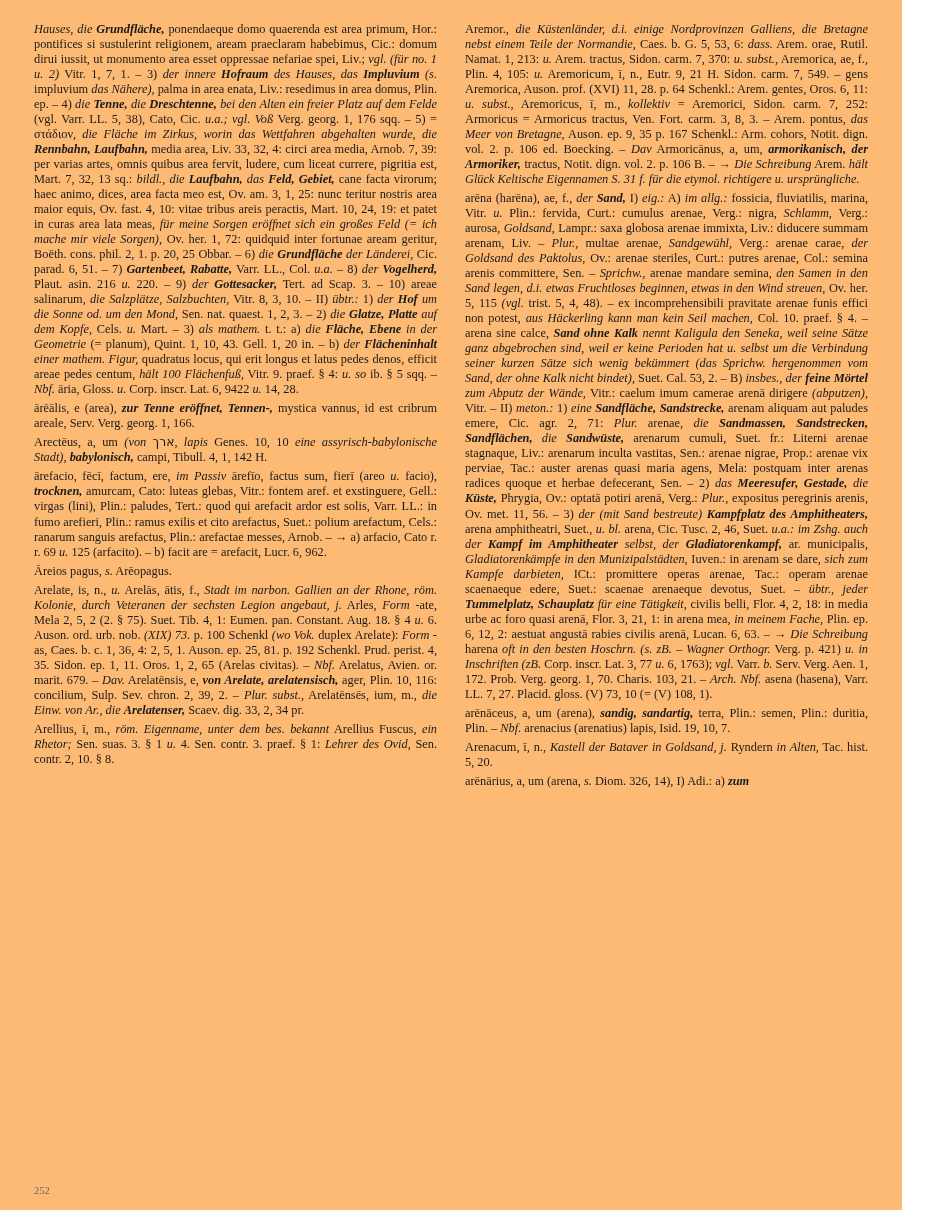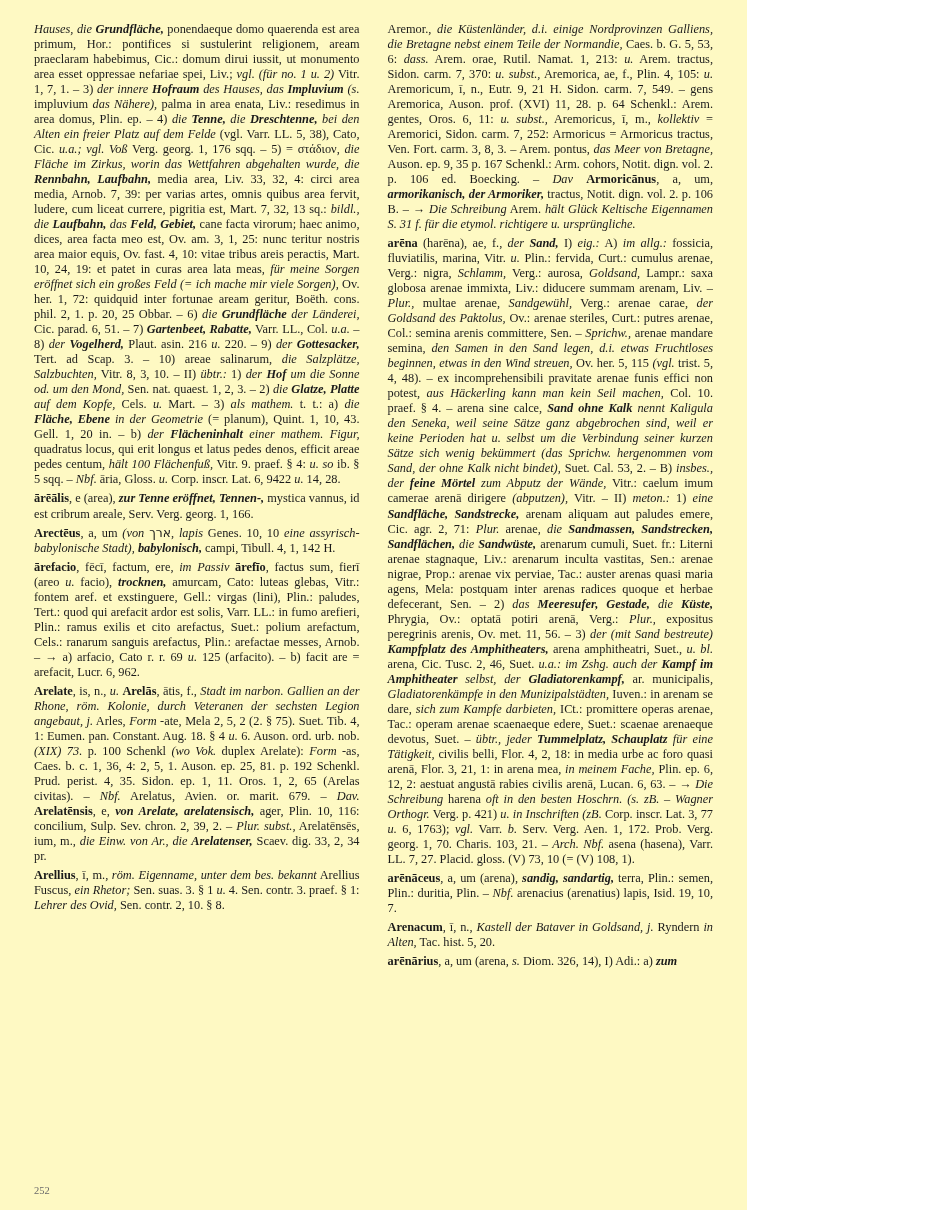--- a/index.html
+++ b/index.html
@@ -9,23 +9,23 @@
   }
   body {
     width: 935px;
     height: 1210px;
     font-family: "Liberation Serif", "DejaVu Serif", serif;
     color: #1a1a1a;
     overflow: hidden;
   }
   #page {
     position: relative;
-    width: 747px;
+    width: 902px;
     height: 1210px;
-    background: #fef9c3;
+    background: #fdba74;
     box-sizing: border-box;
     padding: 22px 34px 12px 34px;
   }
   .columns {
     display: flex;
     flex-direction: row;
     gap: 28px;
     height: 1120px;
   }
   .column {
@@ -36,21 +36,21 @@
     text-justify: inter-word;
     hyphens: manual;
   }
   .entry {
     margin: 0;
     padding: 0;
     text-indent: 0;
   }
   .entry + .entry { margin-top: 4px; }
   .hw {
-    font-weight: bold;
+    font-weight: normal;
     font-style: normal;
   }
   .deb {
     font-style: italic;
     font-weight: bold;
   }
   .i { font-style: italic; }
   .gr { font-style: normal; }
   .heb { font-style: normal; font-family: "DejaVu Sans", sans-serif; }
   .folio {
@@ -80,20 +80,23 @@
 
 
       <p class="entry"><span>
         <span class="hw">Arectēus</span>, a, um <span class="i">(von</span> <span class="heb">ארך</span>, <span class="i">lapis</span> Genes. 10, 10 <span class="i">eine assyrisch-babylonische Stadt),</span> <span class="deb">babylonisch,</span> campi, Tibull. 4, 1, 142 H.
       </span></p>
 
       <p class="entry"><span>
         <span class="hw">ārefacio</span>, fēcī, factum, ere, <span class="i">im Passiv</span> <span class="hw">ārefīo</span>, factus sum, fierī (areo <span class="i">u.</span> facio), <span class="deb">trocknen,</span> amurcam, Cato: luteas glebas, Vitr.: fontem aref. et exstinguere, Gell.: virgas (lini), Plin.: paludes, Tert.: quod qui arefacit ardor est solis, Varr. LL.: in fumo arefieri, Plin.: ramus exilis et cito arefactus, Suet.: polium arefactum, Cels.: ranarum sanguis arefactus, Plin.: arefactae messes, Arnob. – → a) arfacio, Cato r. r. 69 <span class="i">u.</span> 125 (arfacito). – b) facit are = arefacit, Lucr. 6, 962.
       </span></p>
 
+      <p class="entry"><span>
+        <span class="hw">Āreios pagus</span>, <span class="i">s.</span> Arēopagus.
+      </span></p>
 
       <p class="entry"><span>
         <span class="hw">Arelate</span>, is, n., <span class="i">u.</span> <span class="hw">Arelās</span>, ātis, f., <span class="i">Stadt im narbon. Gallien an der Rhone, röm. Kolonie, durch Veteranen der sechsten Legion angebaut, j.</span> Arles, <span class="i">Form</span> -ate, Mela 2, 5, 2 (2. § 75). Suet. Tib. 4, 1: Eumen. pan. Constant. Aug. 18. § 4 <span class="i">u.</span> 6. Auson. ord. urb. nob. <span class="i">(XIX) 73.</span> p. 100 Schenkl <span class="i">(wo Vok.</span> duplex Arelate): <span class="i">Form</span> -as, Caes. b. c. 1, 36, 4: 2, 5, 1. Auson. ep. 25, 81. p. 192 Schenkl. Prud. perist. 4, 35. Sidon. ep. 1, 11. Oros. 1, 2, 65 (Arelas civitas). – <span class="i">Nbf.</span> Arelatus, Avien. or. marit. 679. – <span class="i">Dav.</span> <span class="hw">Arelatēnsis</span>, e, <span class="deb">von Arelate, arelatensisch,</span> ager, Plin. 10, 116: concilium, Sulp. Sev. chron. 2, 39, 2. – <span class="i">Plur. subst.,</span> Arelatēnsēs, ium, m., <span class="i">die Einw. von Ar., die</span> <span class="deb">Arelatenser,</span> Scaev. dig. 33, 2, 34 pr.
       </span></p>
 
       <p class="entry"><span>
         <span class="hw">Arellius</span>, ī, m., <span class="i">röm. Eigenname, unter dem bes. bekannt</span> Arellius Fuscus, <span class="i">ein Rhetor;</span> Sen. suas. 3. § 1 <span class="i">u.</span> 4. Sen. contr. 3. praef. § 1: <span class="i">Lehrer des Ovid,</span> Sen. contr. 2, 10. § 8.
       </span></p>
 
     </div>

